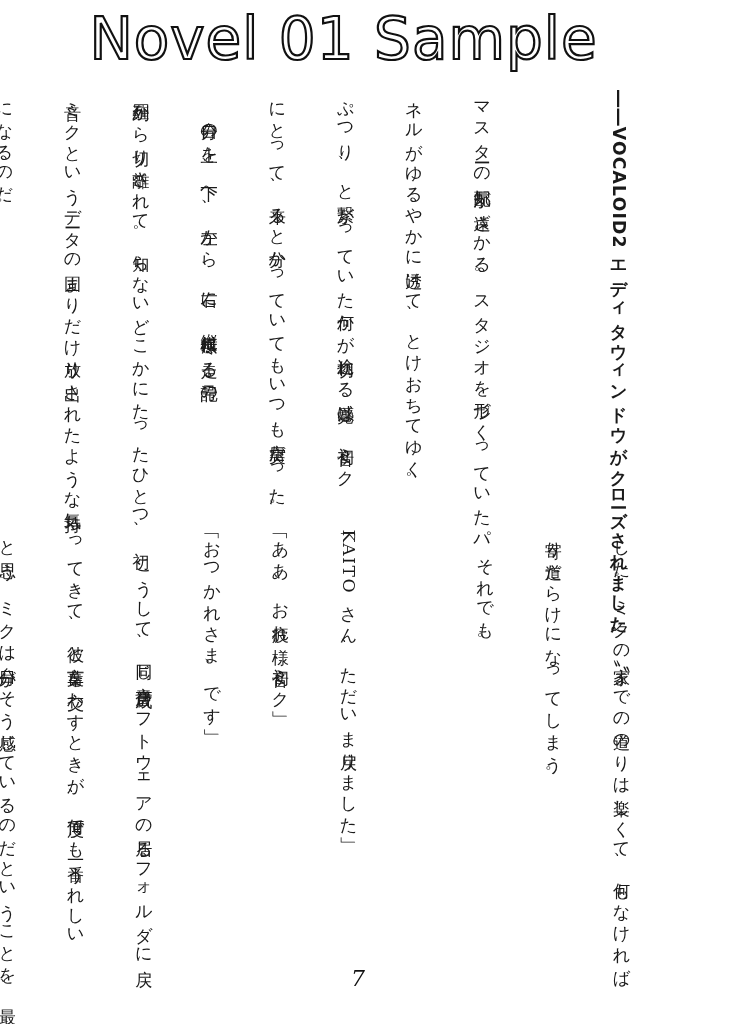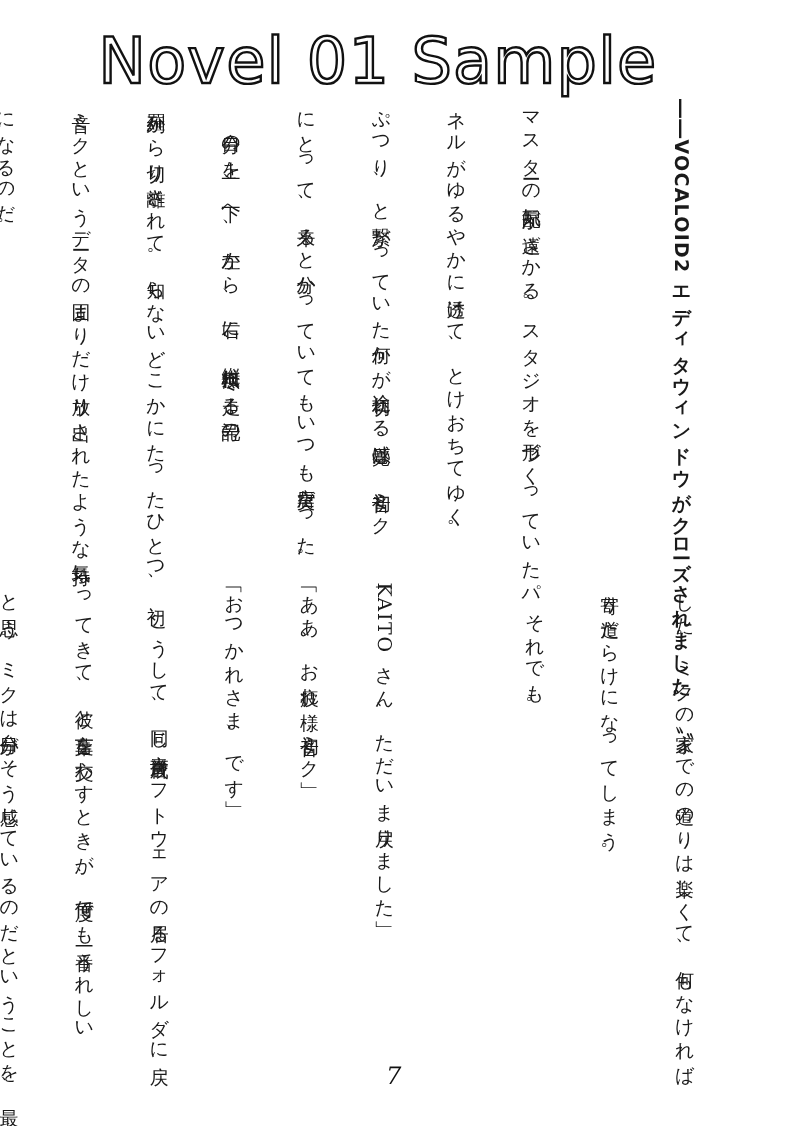--- a/index.html
+++ b/index.html
@@ -1,19 +1,19 @@
 <!DOCTYPE html>
 <html><head>
 <meta charset="utf-8">
 <style>
   html, body { margin: 0; padding: 0; background: #ffffff; }
   body { width: 730px; height: 1024px; position: relative; overflow: hidden;
          font-family: "DejaVu Serif", "Liberation Serif", serif; color: #1a1a1a; }
   .title {
-    position: absolute; left: 0; top: 20px; width: 687px; text-align: center;
+    position: absolute; left: 0; top: 4px; width: 687px; text-align: center;
     font-family: "DejaVu Sans", "Liberation Sans", sans-serif;
     font-size: 58px; line-height: 70px; letter-spacing: 1px;
     color: #ffffff; -webkit-text-stroke: 2.2px #111111; font-weight: normal;
   }
   .tier {
     position: absolute; writing-mode: vertical-rl; text-orientation: mixed;
     font-size: 17.2px; line-height: 22.75px; letter-spacing: 1.55px;
     white-space: pre; 
   }
   .tier-top { right: 55px; top: 90px; height: 420px; }

